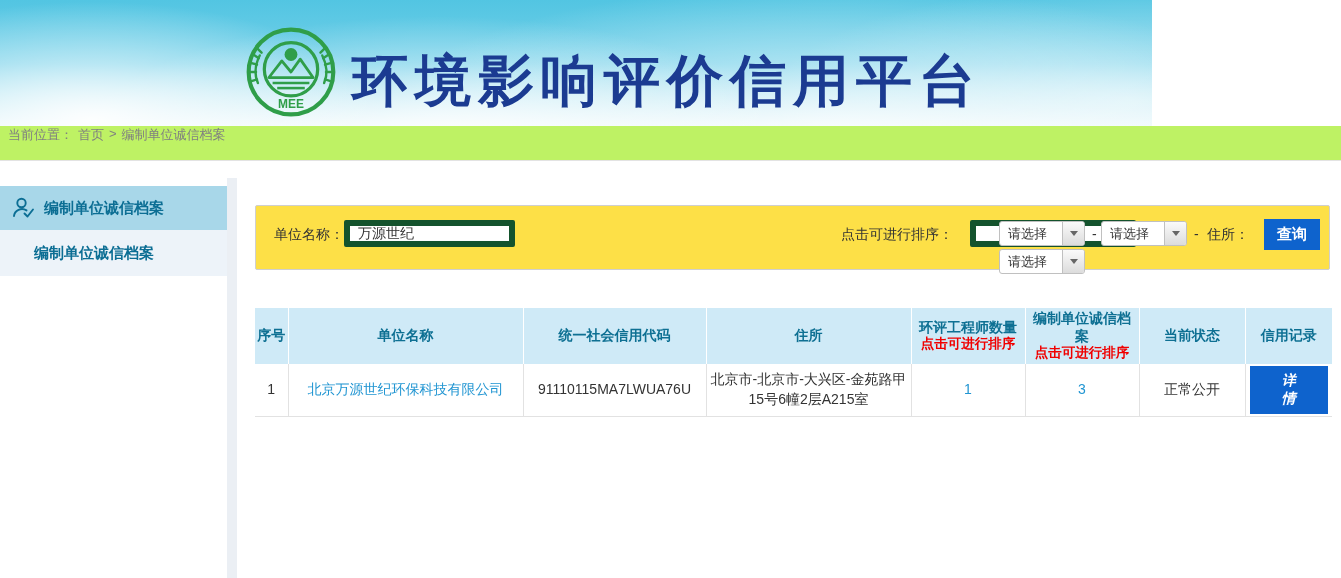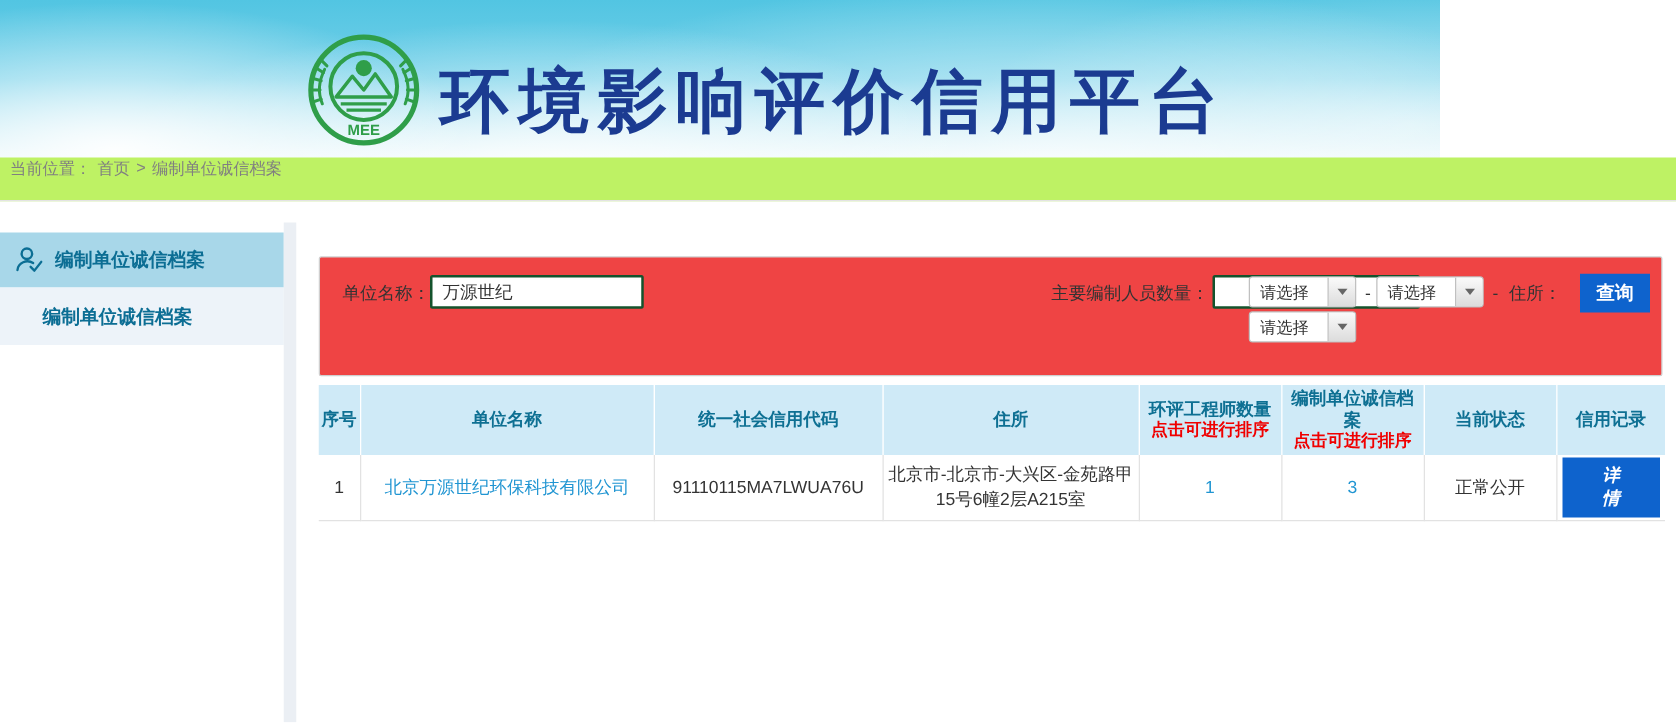--- a/index.html
+++ b/index.html
@@ -43,26 +43,26 @@
   .side-item-active .icon { width:24px; height:24px; margin-right:9px; display:inline-flex; }
   .side-item-sub {
     position:absolute; left:0; top:52px; width:227px; height:46px;
     background:#edf3f9; display:flex; align-items:center; padding-left:34px;
     color:#0c6e94; font-weight:bold; font-size:15px; cursor:pointer;
   }
   .side-divider { position:absolute; left:227px; top:178px; width:10px; height:400px; background:#ebeff4; }
 
   
   .search-panel {
-    position:absolute; left:255px; top:205px; width:1075px; height:96px;
-    border:1px solid #cfcfcf; border-radius:2px; background:#ef4444;
+    position:absolute; left:255px; top:205px; width:1075px; height:65px;
+    border:1px solid #cfcfcf; border-radius:2px; background:#fde047;
   }
   .fld-label { position:absolute; font-size:14px; color:#333; line-height:26px; white-space:nowrap; }
   .txt-input {
-    position:absolute; height:27px; border:2px solid #14532d; border-radius:2px;
+    position:absolute; height:27px; border:6px solid #14532d; border-radius:2px;
     font-size:14px; color:#333; padding:0 8px; outline:none;
     font-family:"Liberation Sans","DejaVu Sans",sans-serif;
   }
   .combo {
     position:absolute; width:86px; height:25px; border:1px solid #c0c0c0; border-radius:3px;
     background:#fff; display:flex; align-items:center; overflow:hidden; cursor:pointer;
   }
   .combo-text { flex:1; font-size:13px; color:#333; padding-left:8px; line-height:23px; }
   .combo-btn {
     width:22px; height:100%; border-left:1px solid #c0c0c0;
@@ -149,21 +149,21 @@
     <div class="side-item-sub">
       <span>编制单位诚信档案</span>
     </div>
   </div>
   <div class="side-divider"></div>
 
   <div class="search-panel">
     <label class="fld-label" style="left:18px; top:15px;">单位名称：</label>
     <input class="txt-input" style="left: 88px; top: 14px; width: 171px;" type="text" value="万源世纪">
 
-    <label class="fld-label" style="left:585px; top:15px;">主要编制人员数量：</label>
+    <label class="fld-label" style="left:585px; top:15px;">点击可进行排序：</label>
     <input class="txt-input" style="left: 714px; top: 14px; width: 166px;" type="text" value="">
 
     <label class="fld-label" style="left:950px; top:15px; position:absolute; left:951px;">住所：</label>
 
     <div class="combo" style="left:743px; top:15px;">
       <span class="combo-text">请选择</span>
       <span class="combo-btn">
           <span class="arrow-down"></span>
         </span>
     </div>

